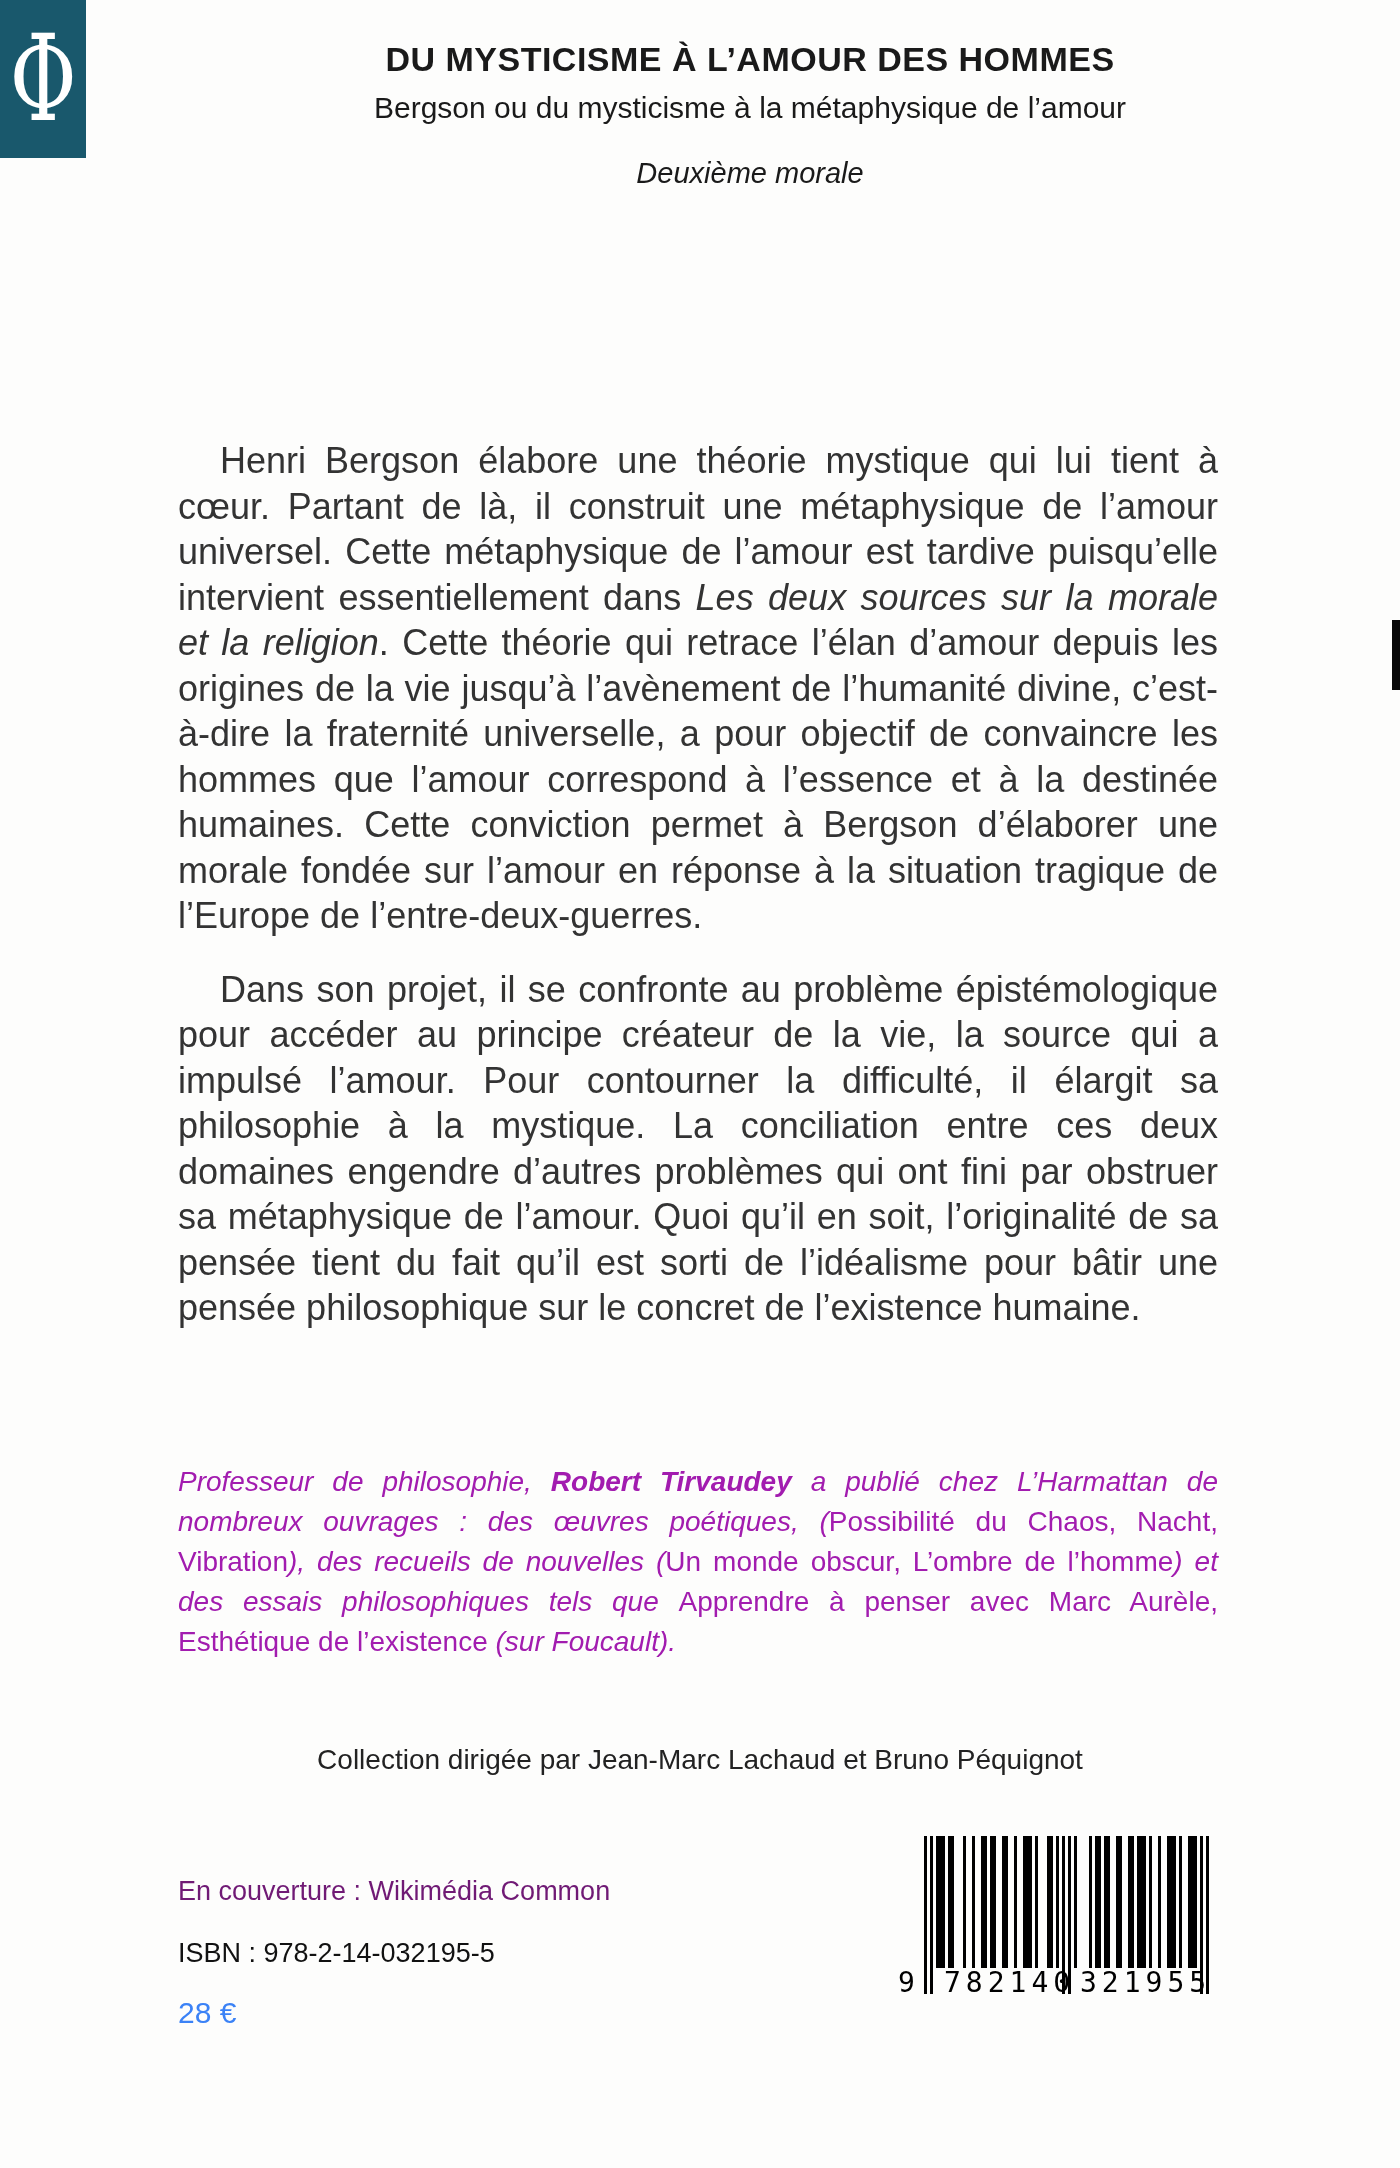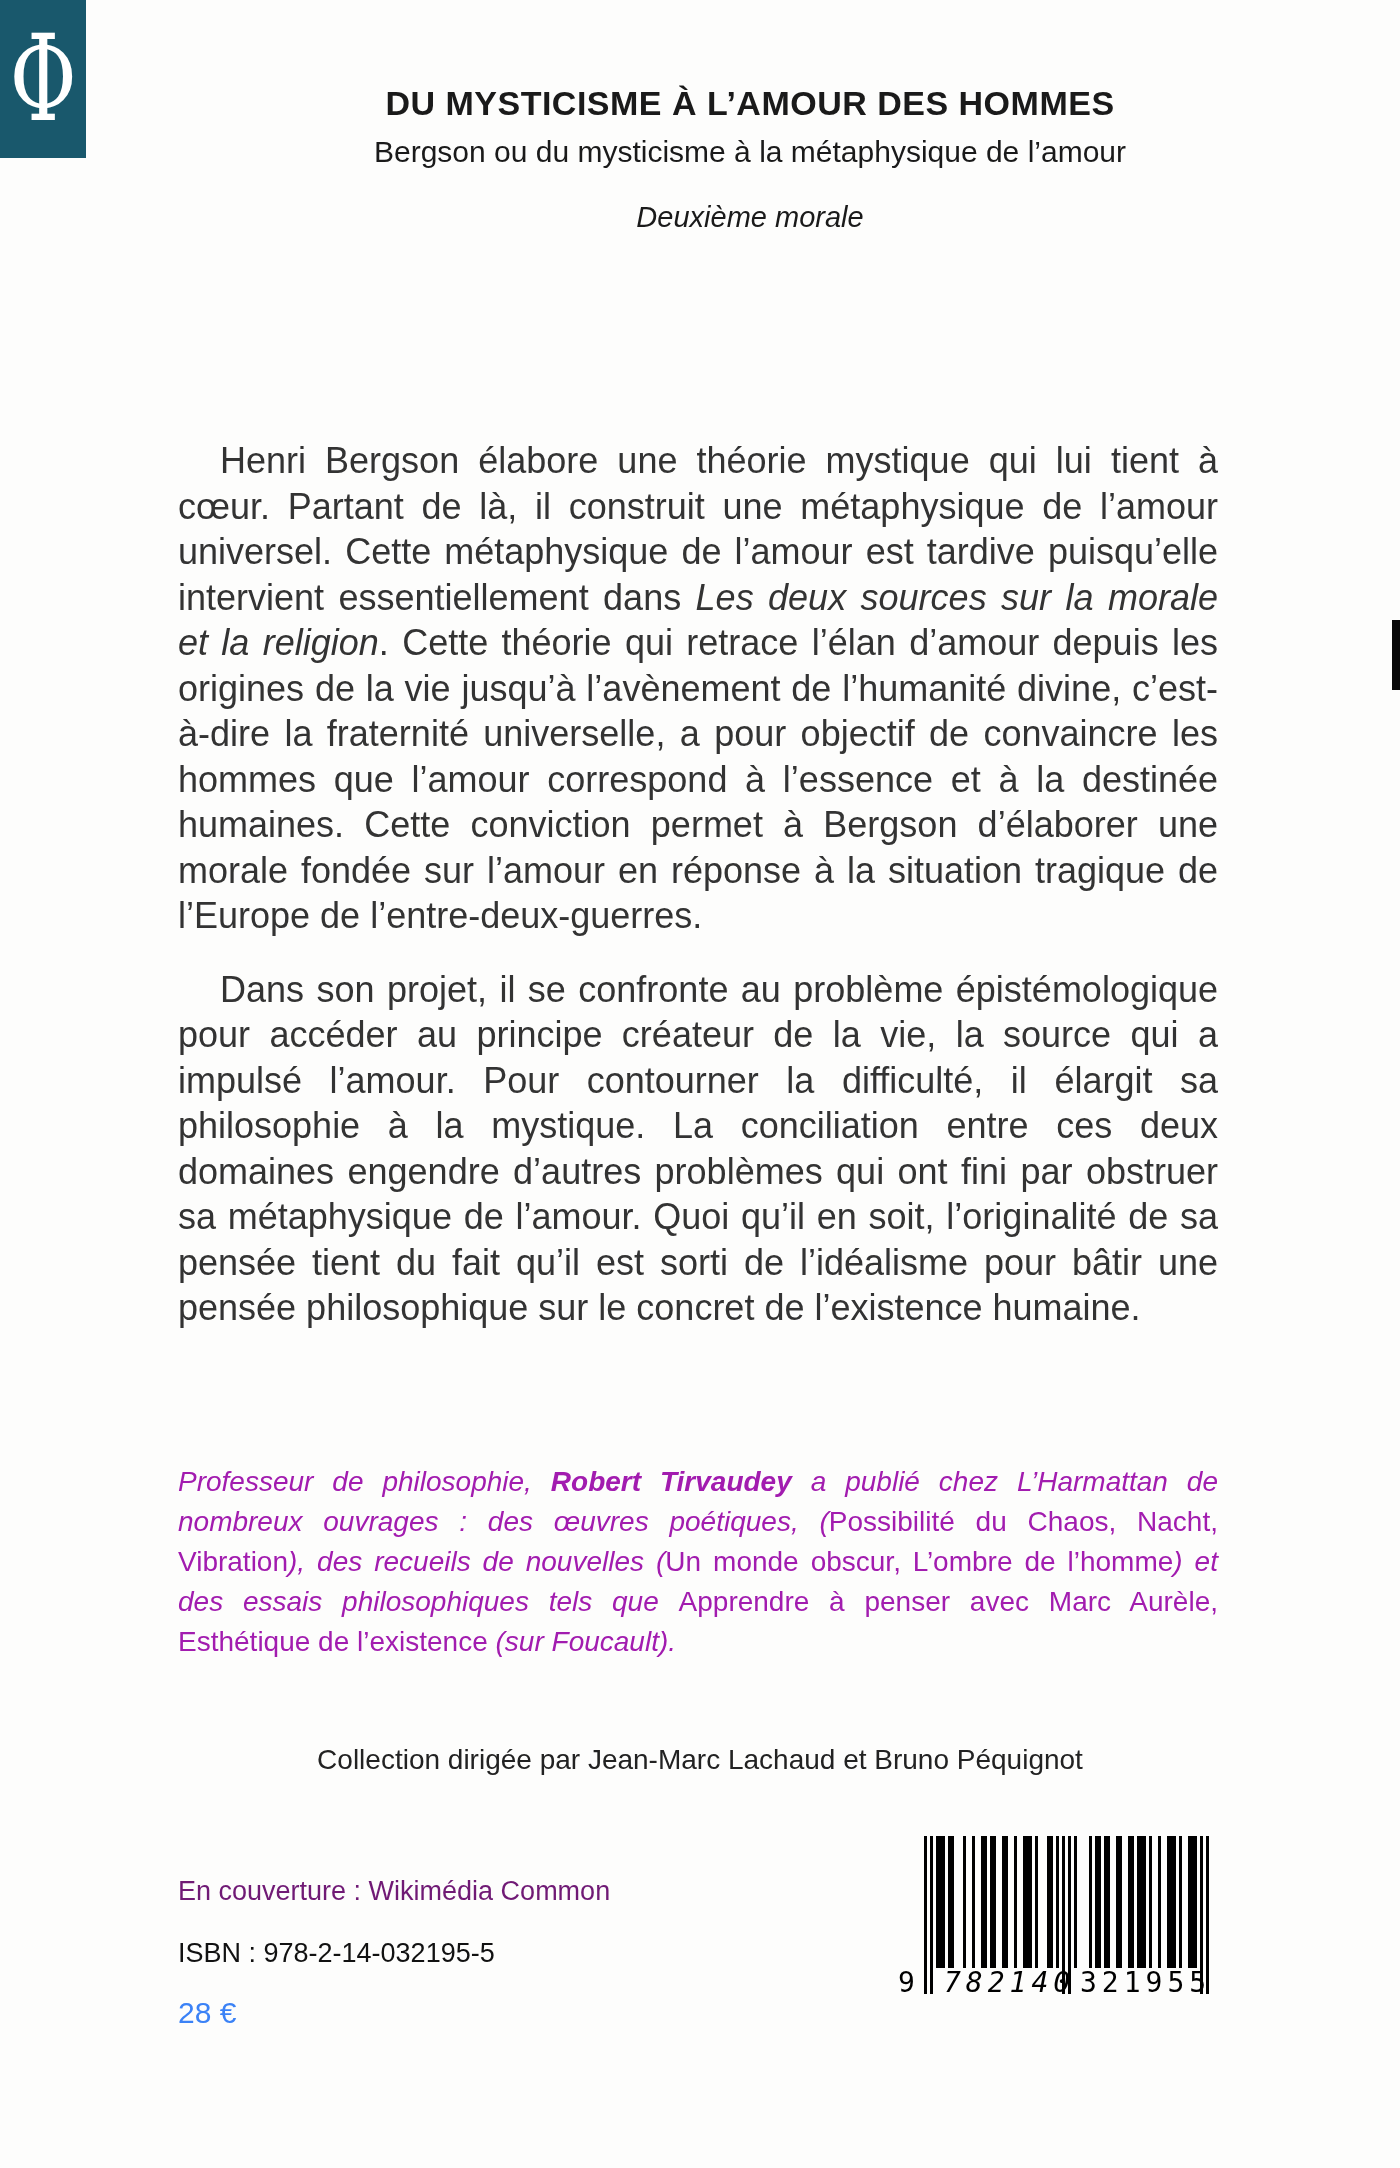--- a/index.html
+++ b/index.html
@@ -25,21 +25,21 @@
     font-family:"DejaVu Serif", serif;
     font-size:120px; line-height:1;
     color:#ffffff;
     transform:scaleX(0.68);
     display:block;
   }
 
   
   .header {
     position:absolute; left:130px; top:40px; width:1240px;
-    text-align:center; color:#1a1a1a;margin-top:44px;
+    text-align:center; color:#1a1a1a;
   }
   .title   { font-size:34px; font-weight:bold; letter-spacing:0.5px; }
   .subtitle{ font-size:30px; font-weight:normal; margin-top:12px; }
   .volume  { font-size:29px; font-style:italic; margin-top:32px; }
 
   
   .synopsis {
     position:absolute; left:178px; top:410px; width:1040px;
     font-size:36px; line-height:45.5px;
     text-align:justify; color:#333;
@@ -72,21 +72,21 @@
   .bars { position:absolute; left:28px; top:0; display:flex; align-items:flex-start; }
   .bc-bit { width:3px; height:132px; flex:none; }
   .bc-bit.on { background:#000; }
   .bc-bit.on.guard { height:158px; }
   .bc-digit {
     position:absolute; top:130px;
     font-family:"DejaVu Sans Mono", monospace;
     font-size:28px; color:#000; white-space:nowrap;
   }
   .bc-first { left:2px; }
-  .bc-left  { left:48px; letter-spacing:5px;font-style:italic; }
+  .bc-left  { left:48px; letter-spacing:5px; }
   .bc-right { left:184px; letter-spacing:5px; }
 
   
   .edge-mark { position:absolute; right:0; top:620px; width:8px; height:70px; background:#0a0a0a; }
 </style>
 </head>
 <body>
 
 <div class="cover">
 

